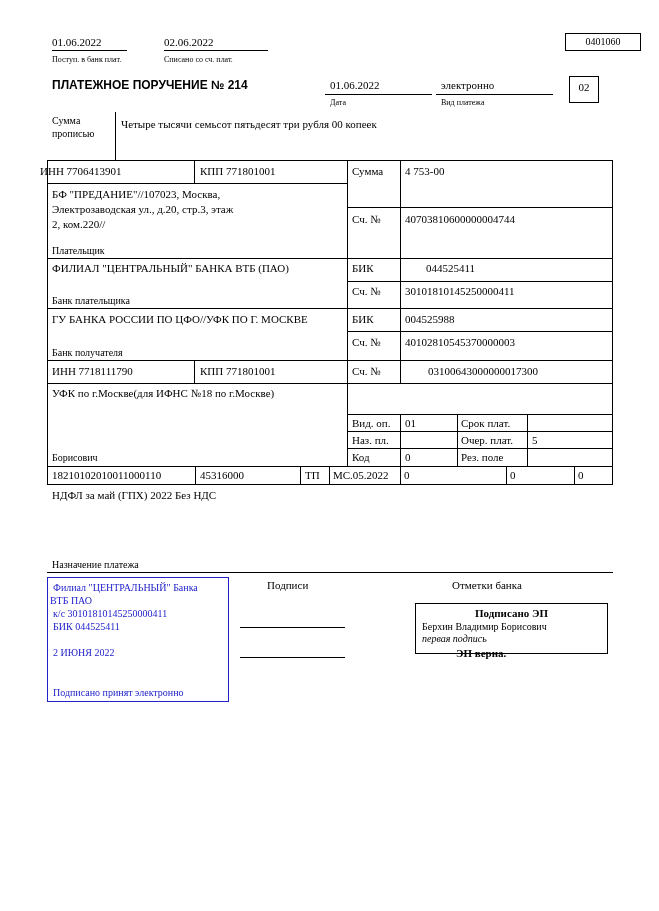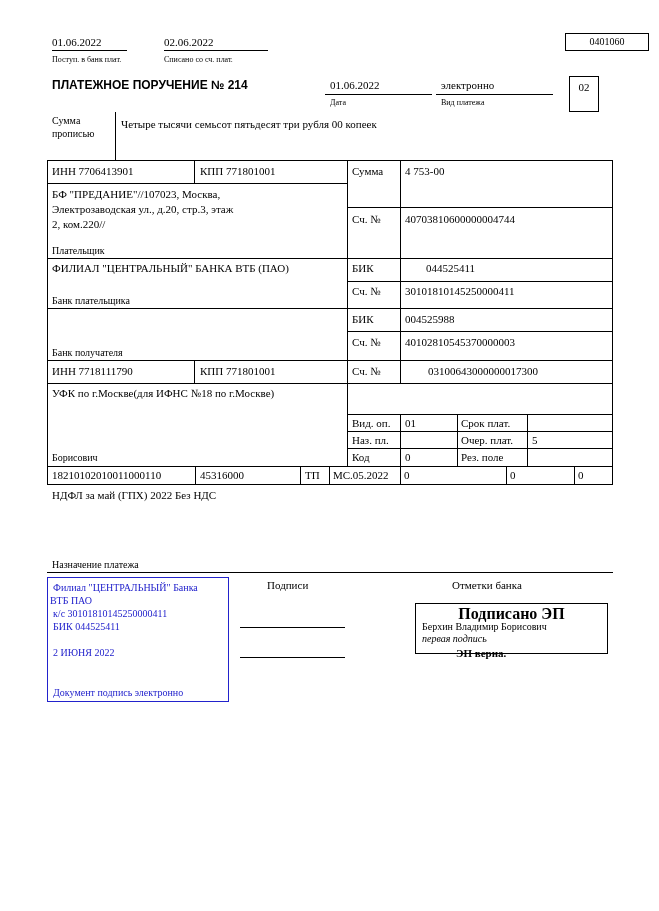--- a/index.html
+++ b/index.html
@@ -24,33 +24,33 @@
 <div class="page">
 
   <div class="t" style="left:52px;top:36px">01.06.2022</div>
   <div class="hl" style="left:52px;top:50px;width:75px"></div>
   <div class="t s8" style="left:52px;top:55px">Поступ. в банк плат.</div>
 
   <div class="t" style="left:164px;top:36px">02.06.2022</div>
   <div class="hl" style="left:164px;top:50px;width:104px"></div>
   <div class="t s8" style="left:164px;top:55px">Списано со сч. плат.</div>
 
-  <div class="box" style="left:565px;top:33px;width:84px;height:18px;line-height:16px;font-size:10px">0401060</div>
+  <div class="box" style="left:565px;top:33px;width:76px;height:18px;line-height:16px;font-size:10px">0401060</div>
 
   <div class="t b sans" style="left:52px;top:79px;font-size:12px">ПЛАТЕЖНОЕ ПОРУЧЕНИЕ № 214</div>
 
   <div class="t" style="left:330px;top:79px">01.06.2022</div>
   <div class="hl" style="left:325px;top:94px;width:107px"></div>
   <div class="t s8" style="left:330px;top:98px">Дата</div>
 
   <div class="t" style="left:441px;top:79px">электронно</div>
   <div class="hl" style="left:436px;top:94px;width:117px"></div>
   <div class="t s8" style="left:441px;top:98px">Вид платежа</div>
 
-  <div class="box" style="left:569px;top:76px;width:30px;height:36px;line-height:21px;font-size:11px">02</div>
+  <div class="box" style="left:569px;top:76px;width:30px;height:27px;line-height:21px;font-size:11px">02</div>
 
   <div class="t s10" style="left:52px;top:115px">Сумма</div>
   <div class="t s10" style="left:52px;top:128px">прописью</div>
   <div class="vl" style="left:115px;top:112px;height:48px"></div>
   <div class="t" style="left:121px;top:118px">Четыре тысячи семьсот пятьдесят три рубля 00 копеек</div>
 
   <div>
     <div class="hl" style="left:47px;top:160px;width:566px"></div>
     <div class="hl" style="left:47px;top:183px;width:300px"></div>
     <div class="hl" style="left:347px;top:207px;width:266px"></div>
@@ -76,40 +76,41 @@
     <div class="vl" style="left:457px;top:414px;height:52px"></div>
     <div class="vl" style="left:527px;top:414px;height:52px"></div>
     <div class="vl" style="left:195px;top:466px;height:18px"></div>
     <div class="vl" style="left:300px;top:466px;height:18px"></div>
     <div class="vl" style="left:329px;top:466px;height:18px"></div>
     <div class="vl" style="left:400px;top:466px;height:18px"></div>
     <div class="vl" style="left:506px;top:466px;height:18px"></div>
     <div class="vl" style="left:574px;top:466px;height:18px"></div>
   </div>
 
-  <div class="t" style="left:52px;top:165px">ИНН 7706413901</div>
+  <div class="t" style="left:40px;top:165px">ИНН 7706413901</div>
   <div class="t" style="left:200px;top:165px">КПП 771801001</div>
   <div class="t" style="left:352px;top:165px">Сумма</div>
   <div class="t" style="left:405px;top:165px">4 753-00</div>
 
   <div class="t" style="left:52px;top:188px">БФ "ПРЕДАНИЕ"//107023, Москва,</div>
   <div class="t" style="left:52px;top:203px">Электрозаводская ул., д.20, стр.3, этаж</div>
   <div class="t" style="left:52px;top:218px">2, ком.220//</div>
 
   <div class="t" style="left:352px;top:213px">Сч. №</div>
   <div class="t" style="left:405px;top:213px">40703810600000004744</div>
   <div class="t s10" style="left:52px;top:245px">Плательщик</div>
 
   <div class="t" style="left:52px;top:262px">ФИЛИАЛ "ЦЕНТРАЛЬНЫЙ" БАНКА ВТБ (ПАО)</div>
   <div class="t" style="left:352px;top:262px">БИК</div>
   <div class="t" style="left:426px;top:262px">044525411</div>
   <div class="t" style="left:352px;top:285px">Сч. №</div>
   <div class="t" style="left:405px;top:285px">30101810145250000411</div>
   <div class="t s10" style="left:52px;top:295px">Банк плательщика</div>
 
+  <div class="t" style="left:52px;top:313px">ГУ БАНКА РОССИИ ПО ЦФО//УФК ПО Г. МОСКВЕ</div>
   <div class="t" style="left:352px;top:313px">БИК</div>
   <div class="t" style="left:405px;top:313px">004525988</div>
   <div class="t" style="left:352px;top:336px">Сч. №</div>
   <div class="t" style="left:405px;top:336px">40102810545370000003</div>
   <div class="t s10" style="left:52px;top:347px">Банк получателя</div>
 
   <div class="t" style="left:52px;top:365px">ИНН 7718111790</div>
   <div class="t" style="left:200px;top:365px">КПП 771801001</div>
   <div class="t" style="left:352px;top:365px">Сч. №</div>
   <div class="t" style="left:428px;top:365px">03100643000000017300</div>
@@ -137,29 +138,29 @@
   <div class="t" style="left:52px;top:489px">НДФЛ за май (ГПХ) 2022 Без НДС</div>
   <div class="t s10" style="left:52px;top:559px">Назначение платежа</div>
   <div class="hl" style="left:47px;top:572px;width:566px"></div>
 
   <div class="stampbox" style="left:47px;top:577px;width:182px;height:125px">
     <div class="t s10 blue" style="left:5px;top:4px">Филиал "ЦЕНТРАЛЬНЫЙ" Банка</div>
     <div class="t s10 blue" style="left:2px;top:17px">ВТБ ПАО</div>
     <div class="t s10 blue" style="left:5px;top:30px">к/с 30101810145250000411</div>
     <div class="t s10 blue" style="left:5px;top:43px">БИК 044525411</div>
     <div class="t s10 blue" style="left:5px;top:69px">2 ИЮНЯ 2022</div>
-    <div class="t s10 blue" style="left:5px;top:109px">Документ подпись электронно</div>
+    <div class="t s10 blue" style="left:5px;top:109px">Подписано принят электронно</div>
   </div>
 
   <div class="t" style="left:267px;top:579px">Подписи</div>
   <div class="t" style="left:452px;top:579px">Отметки банка</div>
 
   <div class="hl" style="left:240px;top:627px;width:105px"></div>
   <div class="hl" style="left:240px;top:657px;width:105px"></div>
 
   <div class="box" style="left:415px;top:603px;width:193px;height:51px;text-align:left">
-    <div class="t b" style="left:0;top:3px;width:191px;text-align:center;font-size:16px">Подписано ЭП</div>
+    <div class="t b" style="left:0;top:3px;width:191px;text-align:center;font-size:11px">Подписано ЭП</div>
     <div class="t s10" style="left:6px;top:17px">Берхин Владимир Борисович</div>
     <div class="t s10 i" style="left:6px;top:29px">первая подпись</div>
     <div class="t b" style="left:40px;top:43px;font-size:11px">ЭП верна.</div>
   </div>
 
 </div>
 
 </body></html>

